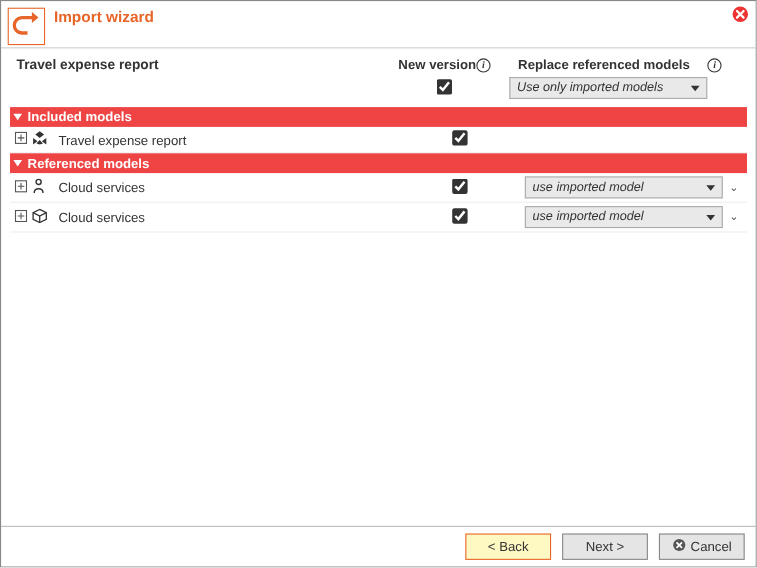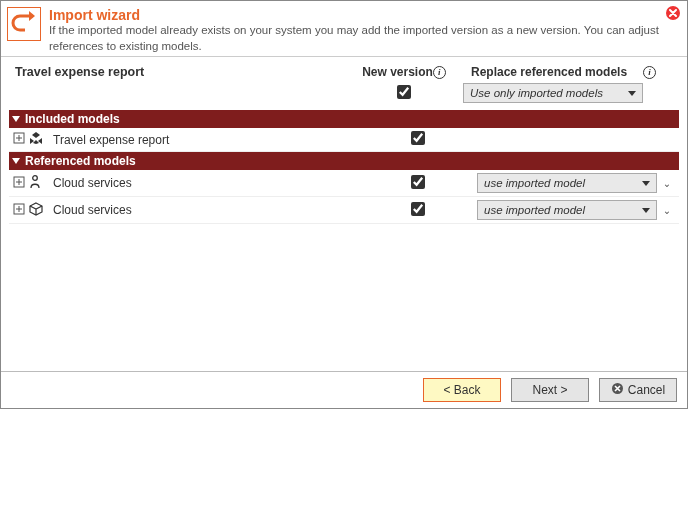--- a/index.html
+++ b/index.html
@@ -1,34 +1,34 @@
 <!DOCTYPE html>
 <html><head>
 <meta charset="utf-8">
 <style>
   * { box-sizing: border-box; margin: 0; padding: 0; }
   html, body { width: 688px; height: 516px; font-family: "Segoe UI", Arial, sans-serif; font-size: 12px; color: #333; background: #fff; }
-  .wizard { width: 688px; height: 409px; border: 1px solid #888; display: flex; flex-direction: column; position: relative; }
+  .wizard { width: 688px; height: 516px; border: 1px solid #888; display: flex; flex-direction: column; position: relative; }
   .header { display: flex; align-items: flex-start; padding: 6px 10px 2px 6px; border-bottom: 1px solid #ccc; gap: 8px; }
   .header .icon-wrap { width: 34px; height: 34px; border: 1px solid #e8652a; display:flex; align-items:center; justify-content:center; flex-shrink:0; }
   .header-text { flex:1; padding-right:18px; }
   .header-title { color: #e8652a; font-size: 14px; font-weight: 600; }
   .header-desc  { color: #555; font-size: 11.5px; line-height: 1.35; }
   .close-corner { position:absolute; top:4px; right:6px; cursor:pointer; }
   .columns-row { display:flex; align-items:center; padding: 8px 28px 0 14px; }
   .columns-row .report-name { flex:1; font-weight:600; font-size:12.5px; }
   .col-newver { width:110px; text-align:center; display:flex; align-items:center; justify-content:center; gap:0; font-weight:600; }
   .col-replace { width:200px; text-align:left; display:flex; align-items:center; justify-content:flex-start; gap:16px; font-weight:600; padding-left:12px; }
   .top-controls { display:flex; align-items:center; padding: 4px 28px 6px 14px; }
   .top-controls .spacer { flex:1; }
   .nv-cell { width:110px; text-align:center; }
   .rep-cell { width:200px; padding-left:4px; display:flex; align-items:center; }
   .rep-cell select, .rep-cell .fake-select { width:180px;font-style:italic; }
   .table-wrap { flex:1; margin:0 8px; overflow-y:scroll; border-top:1px solid #fff; }
-  .sect-head { background:#7f1d1d; color:#fff; font-weight:600; font-size:12px; padding:2px 4px; display:flex; align-items:center; gap:4px; }
+  .sect-head { background:#ef4444; color:#fff; font-weight:600; font-size:12px; padding:2px 4px; display:flex; align-items:center; gap:4px; }
   .row { display:flex; align-items:center; padding:3px 6px 3px 4px; border-bottom:1px solid #eee; }
   .row .icons { display:flex; align-items:center; gap:4px; width:40px; }
   .row .name { flex:1; font-size:12px; }
   .row .nv-cell { width:110px; text-align:center; }
   .row .rep-cell { width:200px; display:flex; align-items:center; gap:4px; }
   .fake-select { height:20px; border:1px solid #aaa; background:#e9e9e9; font-size:11.5px; padding:1px 18px 1px 6px; position:relative; display:flex; align-items:center; cursor:pointer; }
   .fake-select::after { content:""; position:absolute; right:6px; top:50%; margin-top:-2px; border-left:4px solid transparent; border-right:4px solid transparent; border-top:5px solid #333; }
   .mini-chev { width:12px; font-size:10px; color:#555; cursor:pointer; text-align:center; }
   .footer { border-top:1px solid #bbb; padding:6px 10px; display:flex; justify-content:flex-end; align-items:center; gap:10px; }
   .btn { min-width:78px; height:24px; border:1px solid #888; background:#e5e5e5; font-size:12px; display:flex; align-items:center; justify-content:center; gap:4px; cursor:pointer; }
@@ -55,21 +55,20 @@
 
   <div class="header">
     <div class="icon-wrap">
       <svg width="26" height="26" viewBox="0 0 26 26">
         <path d="M22 5 H9 A7 7 0 0 0 9 19 H14" fill="none" stroke="#e8652a" stroke-width="3"></path>
         <path d="M18 0 L24 5 L18 10 Z" fill="#e8652a"></path>
       </svg>
     </div>
     <div class="header-text">
       <div class="header-title">Import wizard</div>
-      <div class="header-desc">If the imported model already exists on your system you may add the imported version as a new version. You can adjust references to existing models.</div>
     </div>
   </div>
 
   <div class="columns-row">
     <div class="report-name">Travel expense report</div>
     <div class="col-newver">
       <span>New version</span>
       <span class="info-icon">i</span>
     </div>
     <div class="col-replace">

